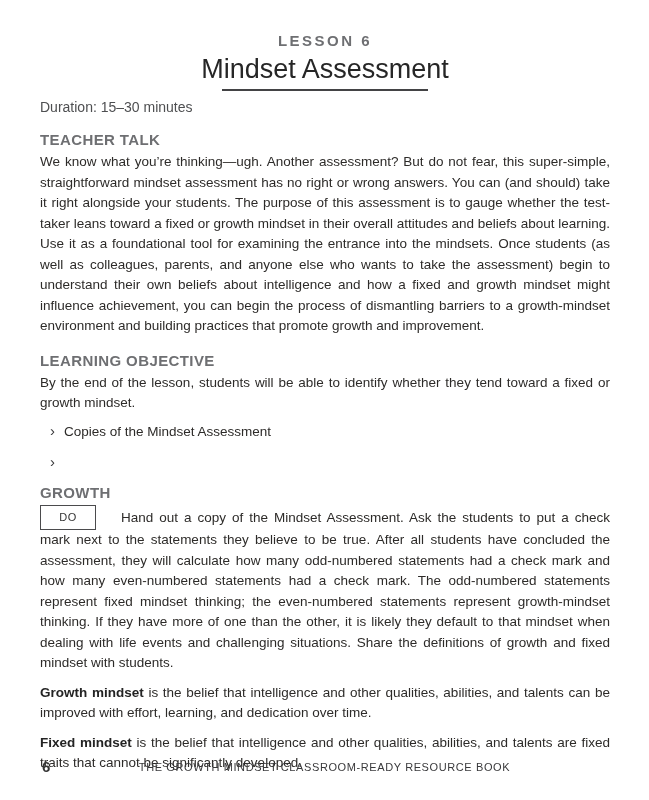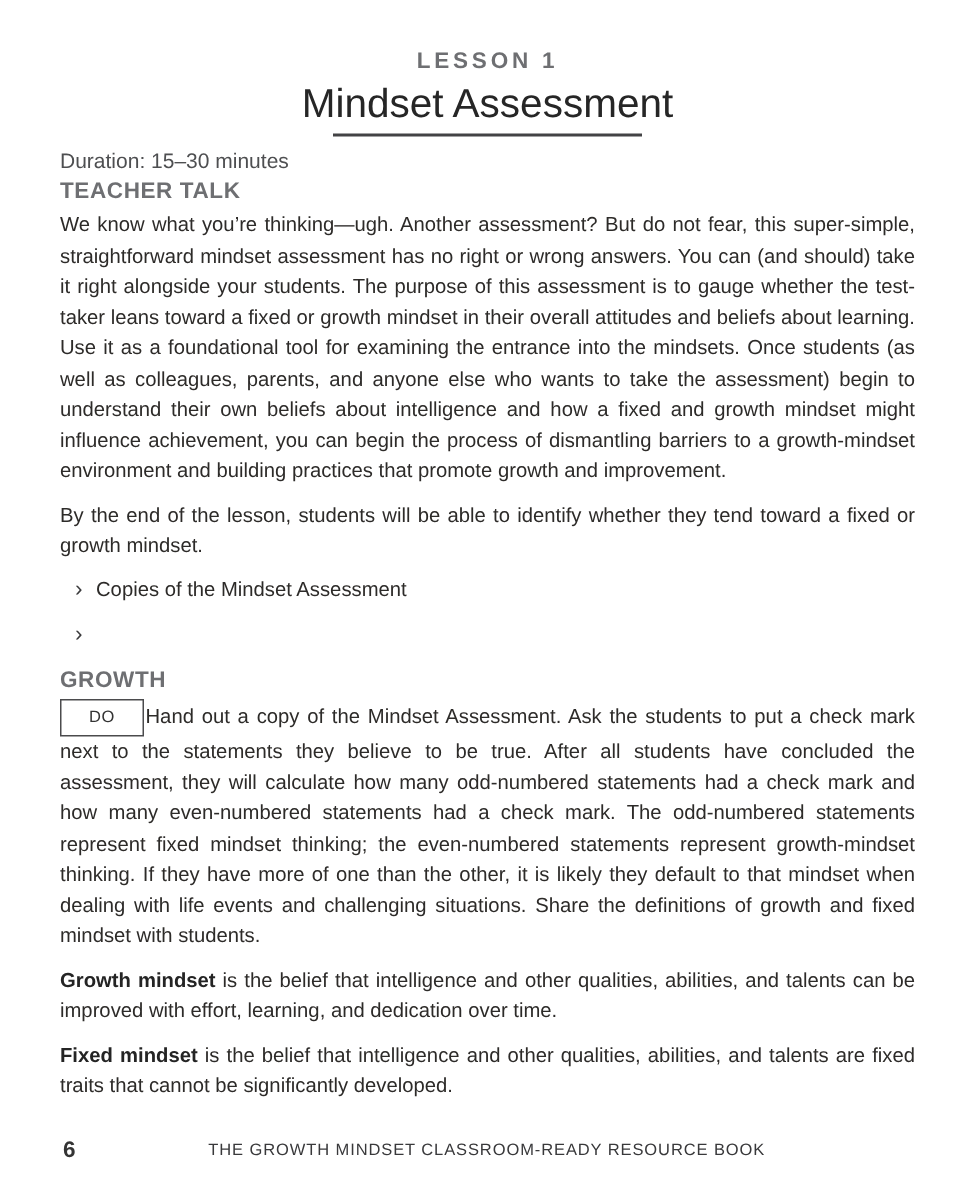--- a/index.html
+++ b/index.html
@@ -41,21 +41,21 @@
     color:#4e4f51;
     margin-top:8px;
   }
   .sec-heading {
     font-weight:700;
     font-size:15px;
     letter-spacing:.4px;
     color:#6e6f72;
     margin:15px 0 4px;
   }
-  .sec-heading.first { margin-top:4px; }
+  .sec-heading.first { margin-top:16px; }
   p.body {
     font-size:13.5px;
     line-height:20.5px;
     text-align:justify;
     margin:0 0 9px;
     color:#2d2b29;
   }
   p.body.last-flush { margin-bottom:0; }
   .bullet-row {
     display:flex;
@@ -74,21 +74,21 @@
   .do-box {
     display:inline-block;
     width:54px;
     text-align:center;
     border:1.5px solid #4b4b4d;
     font-size:11px;
     font-weight:400;
     letter-spacing:.5px;
     color:#333;
     padding:1px 0 2px;
-    margin-right:1px;
+    margin-right:25px;
     vertical-align:1px;
     background:#fff;
   }
   .def-para { margin-top:12px; }
   .term { font-weight:700; color:#242424; }
   .footer {
     position:absolute;
     left:0; right:0;
     bottom:26px;
     height:16px;
@@ -107,28 +107,29 @@
     letter-spacing:.6px;
     color:#39393b;
     padding-top:3px;
   }
 </style>
 </head>
 <body>
 
 <div class="page">
 
-  <div class="lesson-label">LESSON 1</div>
+  <div class="lesson-label">LESSON 6</div>
   <div class="page-title">Mindset Assessment</div>
   <hr class="title-rule">
   <div class="duration">Duration: 15–30 minutes</div>
 
   <div class="sec-heading first">TEACHER TALK</div>
   <p class="body">We know what you’re thinking—ugh. Another assessment? But do not fear, this super-simple, straightforward mindset assessment has no right or wrong answers. You can (and should) take it right alongside your students. The purpose of this assessment is to gauge whether the test-taker leans toward a fixed or growth mindset in their overall attitudes and beliefs about learning. Use it as a foundational tool for examining the entrance into the mindsets. Once students (as well as colleagues, parents, and anyone else who wants to take the assessment) begin to understand their own beliefs about intelligence and how a fixed and growth mindset might influence achievement, you can begin the process of dismantling barriers to a growth-mindset environment and building practices that promote growth and improvement.</p>
 
+  <div class="sec-heading">LEARNING OBJECTIVE</div>
   <p class="body">By the end of the lesson, students will be able to identify whether they tend toward a fixed or growth mindset.</p>
 
 
   <div class="bullet-row">
     <span class="bullet-glyph">›</span>
     <span>Copies of the Mindset Assessment</span>
   </div>
   <div class="bullet-row">
     <span class="bullet-glyph">›</span>
   </div>

